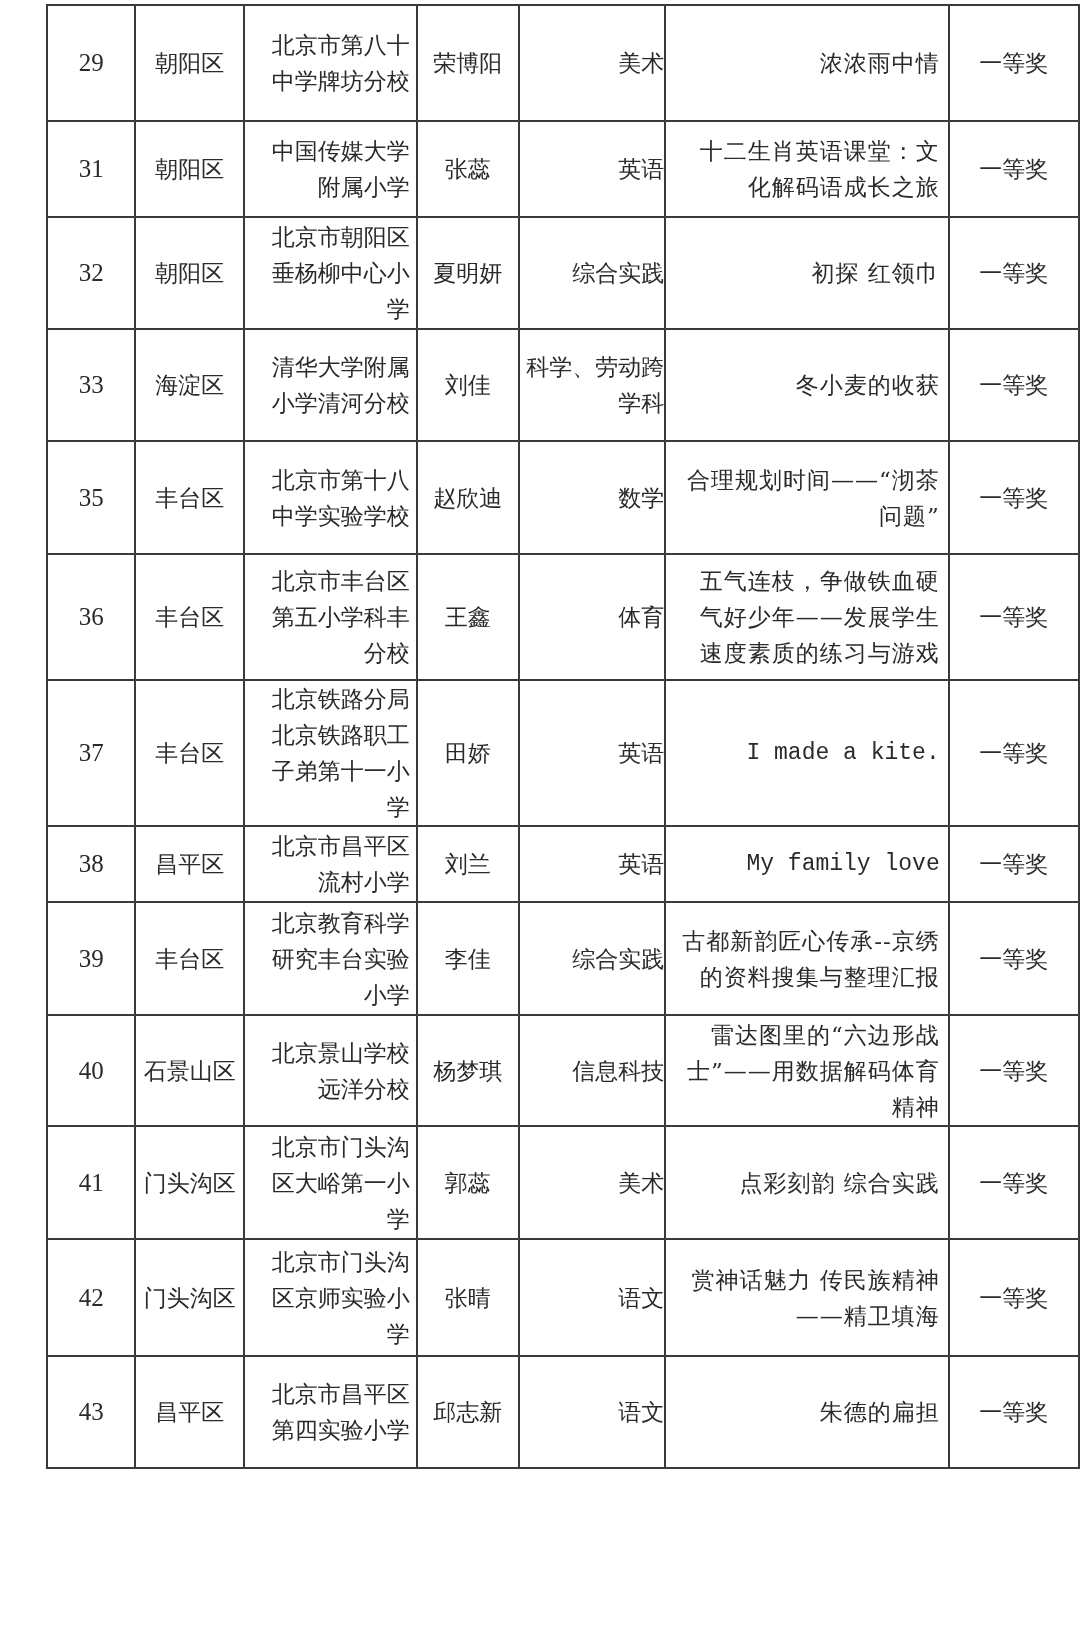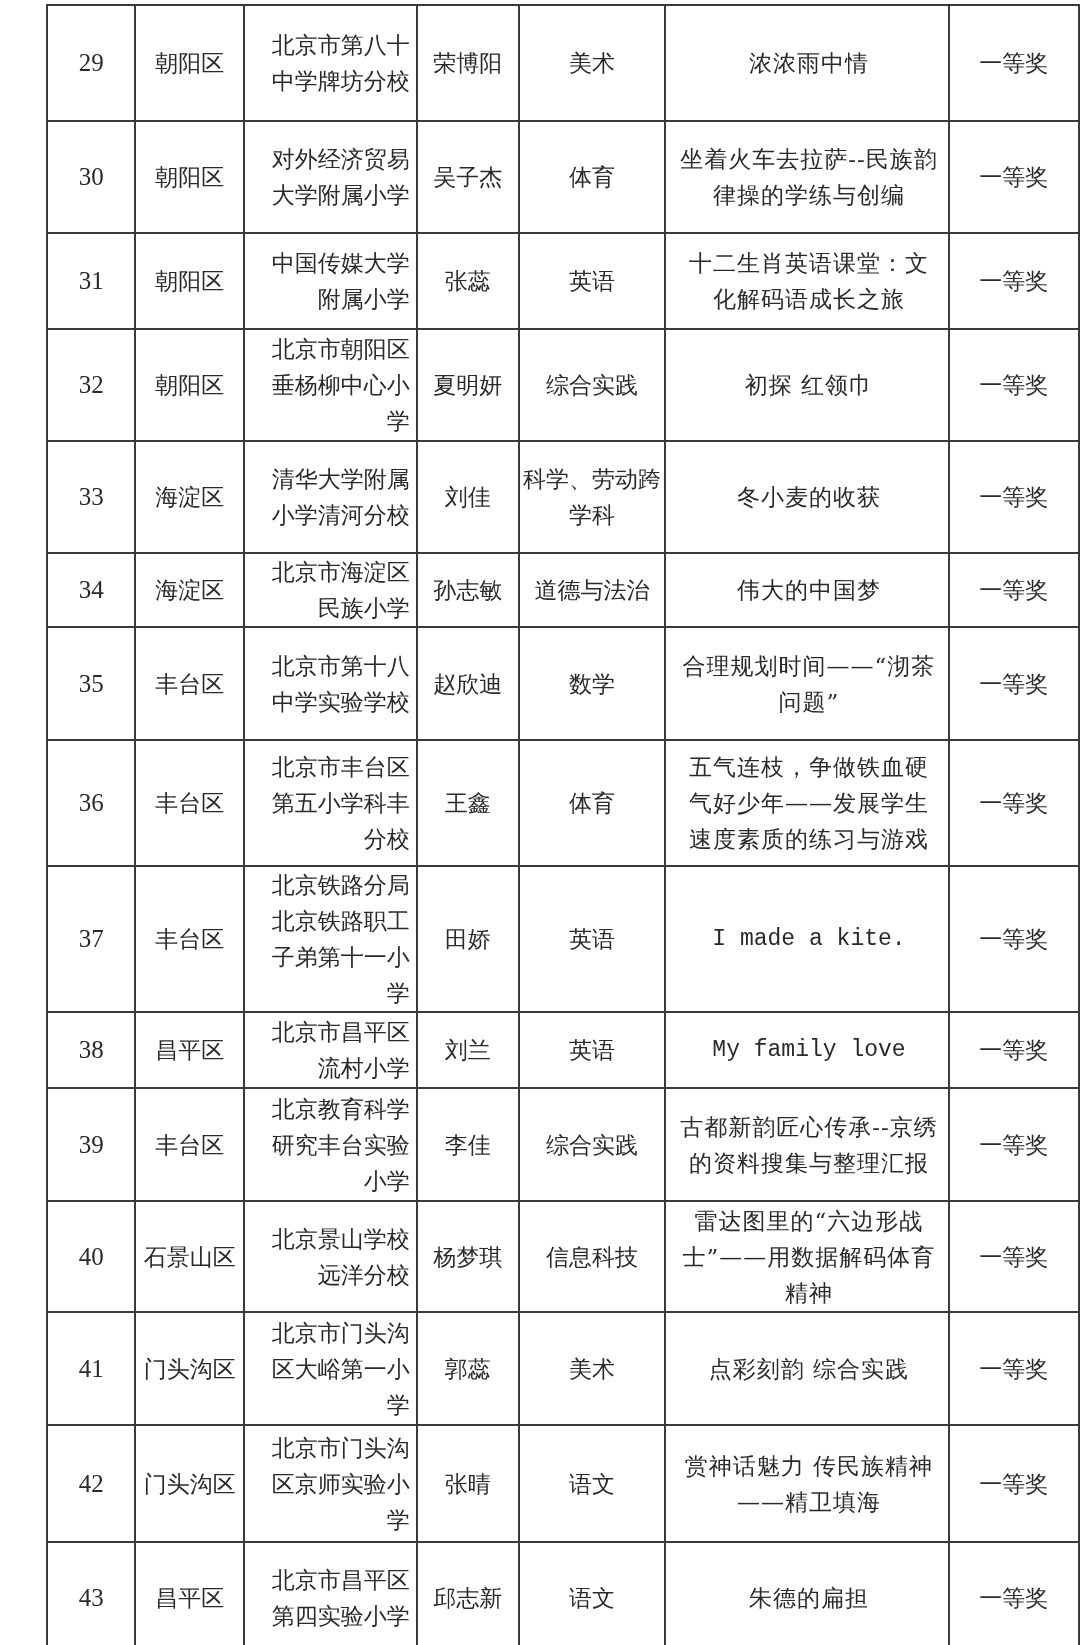--- a/index.html
+++ b/index.html
@@ -6,46 +6,37 @@
   body { width: 1080px; height: 1645px; position: relative; overflow: hidden;
          font-family: "DejaVu Serif", "Liberation Serif", serif; color: #2a2a2a; }
   #award-table { position: absolute; left: 46px; top: 4px; border-collapse: collapse;
                  table-layout: fixed; }
   #award-table td { border: 2px solid #3a3a3a; padding: 0; vertical-align: middle;
                     font-size: 23px; line-height: 36px; }
   .c-num  { width: 88px;  text-align: center; font-family: "Liberation Serif", serif; font-size: 25px !important; }
   .c-dist { width: 109px; text-align: center; }
   .c-school { width: 158px; text-align: right; padding-left: 10px !important; padding-right: 6px !important; }
   .c-name { width: 102px; text-align: center; margin-top: 28px; }
-  .c-subj { width: 147px; text-align: center; margin-top: 16px; }
-  .c-title { width: 266px; text-align: center; padding-left: 12px !important; padding-right: 8px !important; letter-spacing: 1px; }
+  .c-subj { width: 147px; text-align: right; margin-top: 16px; }
+  .c-title { width: 266px; text-align: right; padding-left: 12px !important; padding-right: 8px !important; letter-spacing: 1px; }
   .c-award { width: 131px; text-align: center; border-radius: 15px; }
   .mono { font-family: "Liberation Mono", "DejaVu Sans Mono", monospace; letter-spacing: 0; font-size: 21px; }
 </style>
 </head>
 <body>
 
 <table id="award-table">
   <tbody id="table-body">
   <tr style="height: 116px;">
     <td class="c-num">29</td>
     <td class="c-dist">朝阳区</td>
     <td class="c-school">北京市第八十中学牌坊分校</td>
     <td class="c-name">荣博阳</td>
     <td class="c-subj">美术</td>
     <td class="c-title">浓浓雨中情</td>
-    <td class="c-award">一等奖</td>
-  </tr>
-      <tr style="height: 112px;">
-    <td class="c-num">30</td>
-    <td class="c-dist">朝阳区</td>
-    <td class="c-school">对外经济贸易大学附属小学</td>
-    <td class="c-name">吴子杰</td>
-    <td class="c-subj">体育</td>
-    <td class="c-title">坐着火车去拉萨--民族韵律操的学练与创编</td>
     <td class="c-award">一等奖</td>
   </tr>
       <tr style="height: 96px;">
     <td class="c-num">31</td>
     <td class="c-dist">朝阳区</td>
     <td class="c-school">中国传媒大学附属小学</td>
     <td class="c-name">张蕊</td>
     <td class="c-subj">英语</td>
     <td class="c-title">十二生肖英语课堂：文化解码语成长之旅</td>
     <td class="c-award">一等奖</td>
@@ -59,29 +50,20 @@
     <td class="c-title">初探  红领巾</td>
     <td class="c-award">一等奖</td>
   </tr>
       <tr style="height: 112px;">
     <td class="c-num">33</td>
     <td class="c-dist">海淀区</td>
     <td class="c-school">清华大学附属小学清河分校</td>
     <td class="c-name">刘佳</td>
     <td class="c-subj">科学、劳动跨学科</td>
     <td class="c-title">冬小麦的收获</td>
-    <td class="c-award">一等奖</td>
-  </tr>
-      <tr style="height: 63px;">
-    <td class="c-num">34</td>
-    <td class="c-dist">海淀区</td>
-    <td class="c-school">北京市海淀区民族小学</td>
-    <td class="c-name">孙志敏</td>
-    <td class="c-subj">道德与法治</td>
-    <td class="c-title">伟大的中国梦</td>
     <td class="c-award">一等奖</td>
   </tr>
       <tr style="height: 113px;">
     <td class="c-num">35</td>
     <td class="c-dist">丰台区</td>
     <td class="c-school">北京市第十八中学实验学校</td>
     <td class="c-name">赵欣迪</td>
     <td class="c-subj">数学</td>
     <td class="c-title">合理规划时间——“沏茶问题”</td>
     <td class="c-award">一等奖</td>

